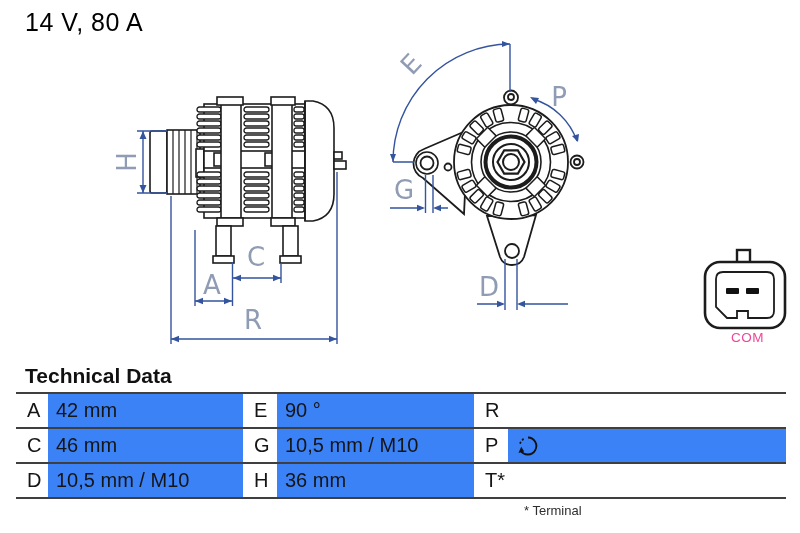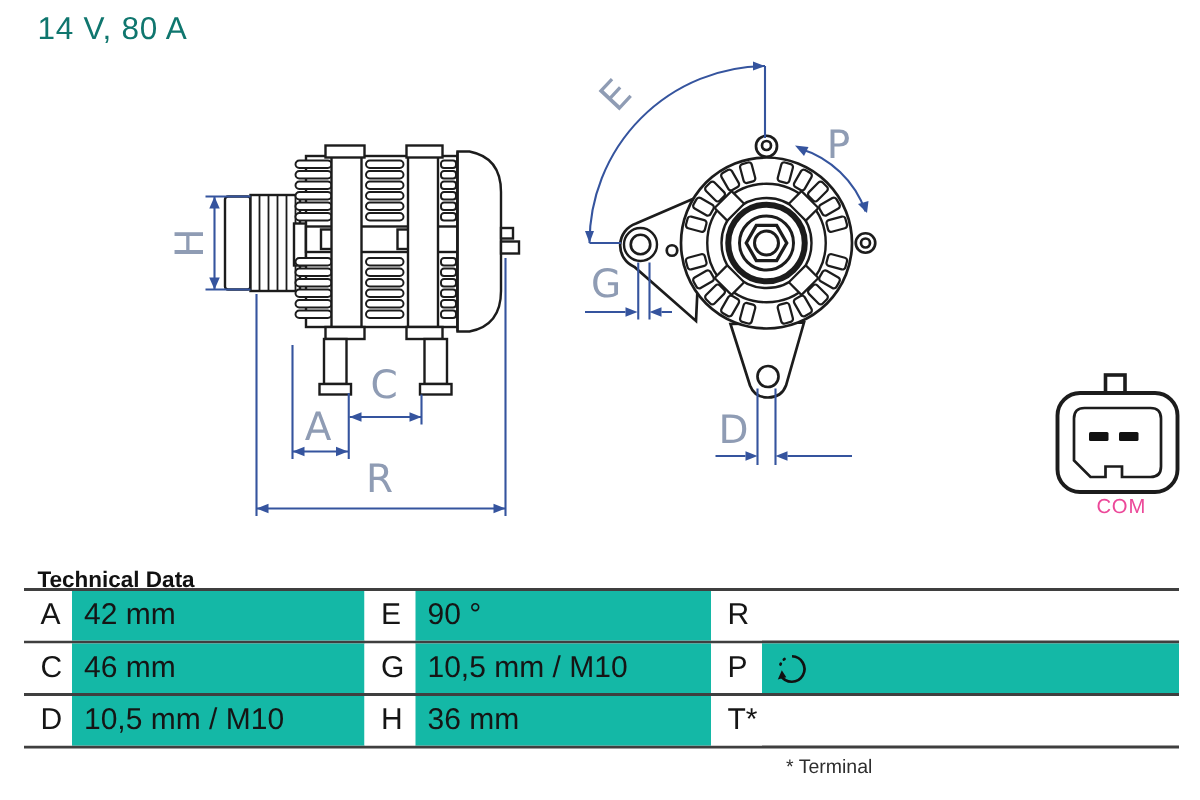--- a/index.html
+++ b/index.html
@@ -1,29 +1,29 @@
 <!DOCTYPE html>
 <html><head>
 <meta charset="utf-8">
 <style>
   html,body{margin:0;padding:0;background:#fff;}
   .canvas{position:relative;width:800px;height:533px;background:#fff;overflow:hidden;
           font-family:"Liberation Sans",sans-serif;color:#1a1a1a;}
-  .rating{position:absolute;left:25px;top:8px;font-size:21px;letter-spacing:.5px;color:#0f766e;}
+  .rating{position:absolute;left:25px;top:8px;font-size:25px;letter-spacing:.5px;color:#000000;}
   svg.draw{position:absolute;left:0;top:0;}
   .dim{position:absolute;font-family:"DejaVu Sans",sans-serif;font-size:26px;line-height:1;
        color:#8f9cb4;transform-origin:center;white-space:nowrap;}
   .com-label{position:absolute;left:694px;top:330px;width:70px;text-align:right;
              font-size:13.5px;color:#ec4899;letter-spacing:.5px;}
-  .td-title{position:absolute;left:25px;top:378px;font-size:15px;font-weight:bold;color:#111;text-align:center;}
+  .td-title{position:absolute;left:25px;top:364px;font-size:21px;font-weight:bold;color:#111;text-align:center;}
   .td-table{position:absolute;left:16px;top:392px;width:770px;border-top:2px solid #3f3f3f;}
   .td-row{display:grid;grid-template-columns:32px 195px 34px 197px 34px 278px;height:33px;
           border-bottom:2px solid #3f3f3f;font-size:20px;color:#151515;}
   .td-row .k{background:#fff;padding-left:11px;display:flex;align-items:center;}
-  .td-row .v{background:#14b8a6;padding-left:8px;display:flex;align-items:center;}
+  .td-row .v{background:#3b82f6;padding-left:8px;display:flex;align-items:center;}
   .footnote{position:absolute;left:512px;top:503px;font-size:13px;color:#2e2e2e;margin-left:12px;}
 </style>
 </head>
 <body>
 
 <div class="canvas">
 
   <div class="rating">14 V, 80 A</div>
 
   <svg class="draw" width="800" height="360" viewBox="0 0 800 360">

